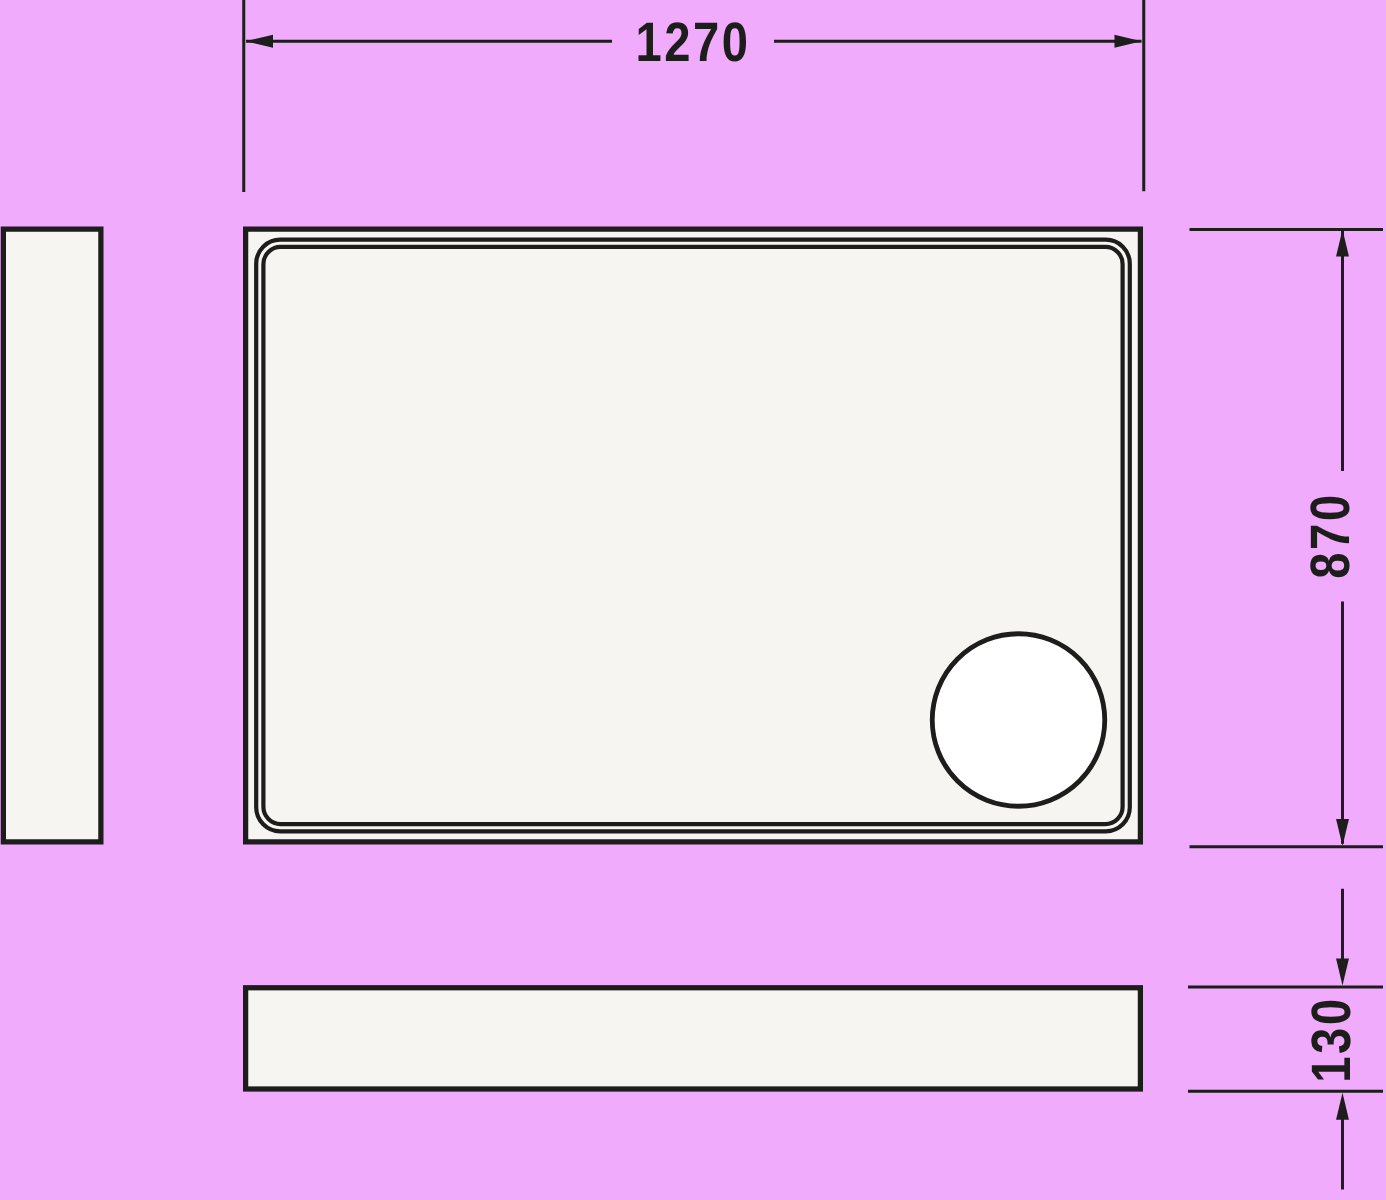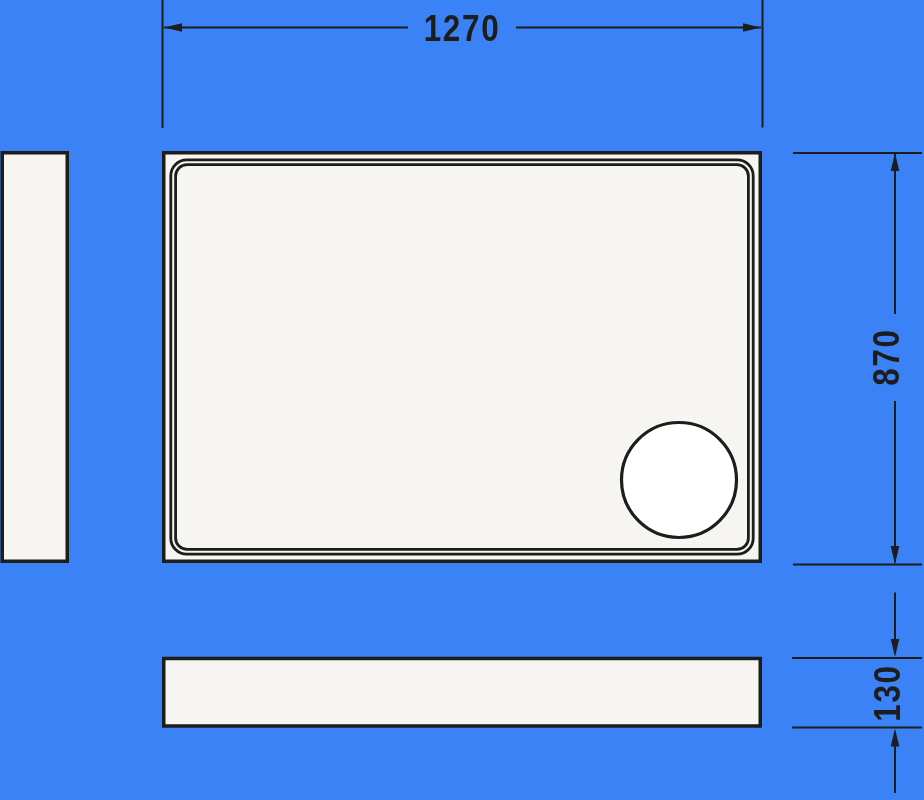--- a/index.html
+++ b/index.html
@@ -4,21 +4,21 @@
 <style>
   html, body {
     margin: 0;
     padding: 0;
     background: #ffffff;
   }
   .stage {
     position: relative;
     width: 924px;
     height: 800px;
-    background: #3b82f6;
+    background: #f0abfc;
     overflow: hidden;
     font-family: "Liberation Sans", sans-serif;
     text-align: center;
   }
   svg { display: block; }
 
   .view-fill {
     fill: #f7f5f2;
     stroke: #1d1d1b;
     stroke-width: 3.5;

